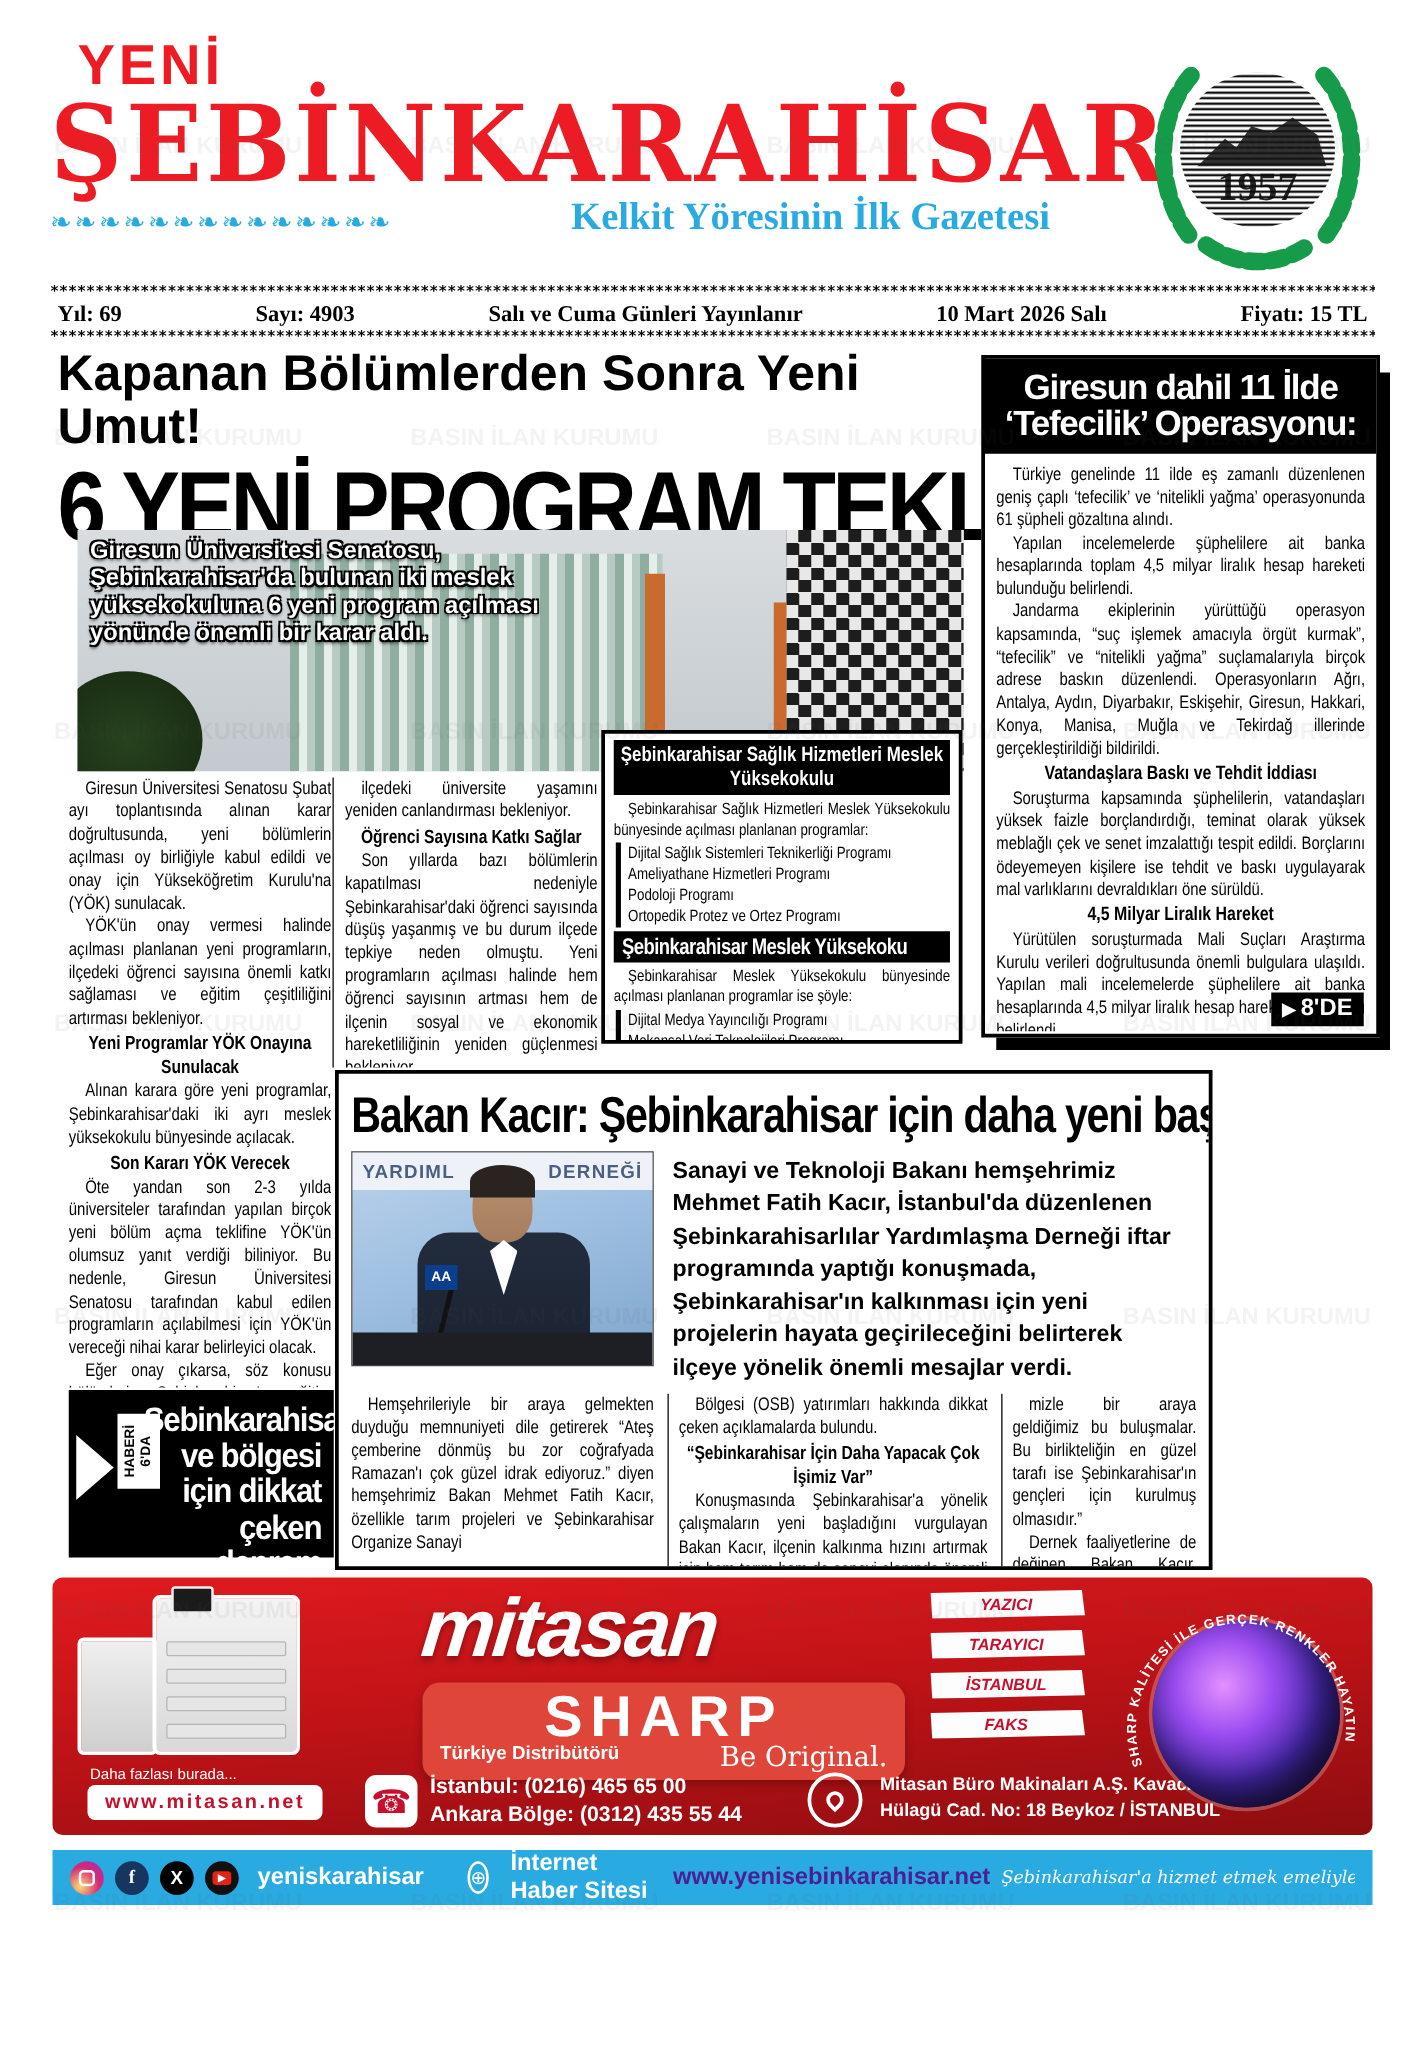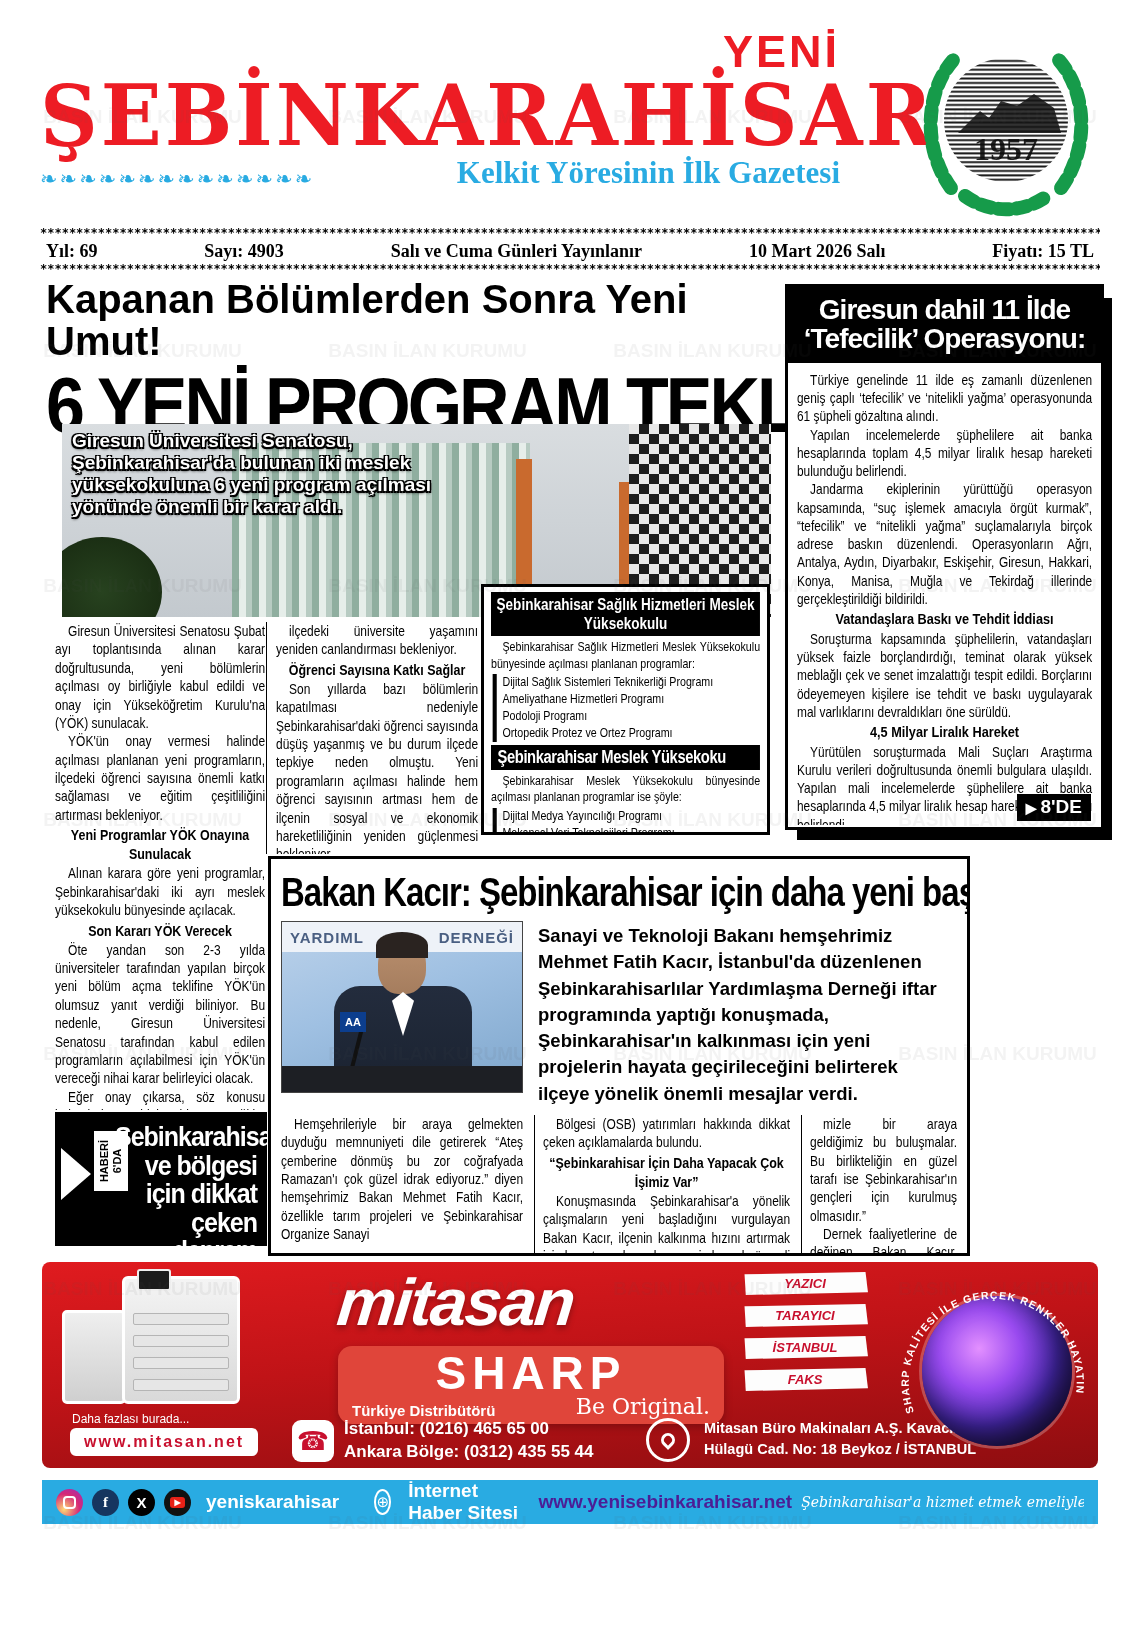--- a/index.html
+++ b/index.html
@@ -8,21 +8,21 @@
 
   
   #watermarks { position:absolute; inset:0; display:grid; grid-template-columns:repeat(4,1fr); align-items:center;
     justify-items:center; pointer-events:none; z-index:40; }
   #watermarks span { color:rgba(90,90,90,0.07); font-weight:bold; font-size:19px; text-align:center; line-height:1.1; }
 
   
   .masthead { position:absolute; left:40px; top:32px; width:1060px; height:192px; }
   .mh-left { position:absolute; left:0; top:0; width:800px; }
   .title-top { color:#ed1c24; font-weight:bold; font-size:45px; letter-spacing:3px; margin-left:22px; line-height:.9;
-    font-family:"Liberation Sans",sans-serif;text-align:right; }
+    font-family:"Liberation Sans",sans-serif; }
   .title-main { color:#ed1c24; font-family:"DejaVu Serif", serif; font-weight:bold; font-size:80px; letter-spacing:3px;
     line-height:1.0; transform:scale(1,1.06); transform-origin:left top; white-space:nowrap; }
   .mh-sub { display:flex; align-items:flex-end; justify-content:space-between; margin-top:2px; }
   .ornament { color:#29abe2; font-size:21px; letter-spacing:2px; white-space:nowrap; overflow:hidden; width:290px; }
   .subtitle { color:#29abe2; font-family:"Liberation Serif", serif; font-weight:bold; font-size:31px; white-space:nowrap; }
   .logo { position:absolute; right:2px; top:-4px; width:185px; height:192px; }
 
   
   .infobar { position:absolute; left:40px; top:228px; width:1060px; }
   .stars { font-family:"DejaVu Sans Mono", monospace; font-size:12px; font-weight:bold; letter-spacing:0;
@@ -138,21 +138,21 @@
   .m2 { position:absolute; left:0; top:34px; width:64px; height:94px; background:linear-gradient(#efefef,#cfcfcf);
     border:3px solid #fff; border-radius:5px; }
   .brand { position:absolute; left:296px; top:2px; color:#fff; font-size:66px; font-weight:bold; font-style:italic;
     letter-spacing:-2px; transform:skewX(-6deg); text-shadow:0 3px 6px rgba(0,0,0,.35); font-family:"Liberation Sans",sans-serif; }
   .badges { position:absolute; left:700px; top:10px; list-style:none; }
   .badges li { width:126px; background:#fdfdfd; color:#c8102e; font-weight:bold; font-style:italic; font-size:13px;
     text-align:center; padding:4px 0; margin-bottom:9px; clip-path:polygon(2% 10%,98% 0%,100% 88%,3% 100%); }
   .sharp-box { position:absolute; left:296px; top:84px; width:386px; height:78px; background:#e0453a; border-radius:14px;
     box-shadow:0 3px 8px rgba(0,0,0,.25); padding:4px 14px; }
   .sharp-logo { color:#fff; font-weight:bold; font-size:46px; letter-spacing:6px; line-height:1; text-align:center; }
-  .sharp-row { display:flex; justify-content:space-between; align-items:flex-end; margin-top:-2px; }
+  .sharp-row { display:flex; justify-content:space-between; align-items:flex-start; margin-top:-2px; }
   .sharp-sub { color:#fff; font-weight:bold; font-size:15px; }
   .sharp-tag { color:#fff; font-family:"DejaVu Serif", serif; font-size:22px; }
   .web-label { position:absolute; left:30px; top:150px; color:#fff; font-size:12px; }
   .web-pill { position:absolute; left:28px; top:166px; background:#fff; color:#c8102e; font-weight:bold; font-size:16px;
     letter-spacing:2px; padding:5px 14px; border-radius:6px; }
   .phone-ic { position:absolute; left:250px; top:158px; width:42px; height:42px; background:#fff; border-radius:9px;
     color:#c8102e; font-size:26px; text-align:center; line-height:42px; }
   .phone-txt { position:absolute; left:302px; top:156px; color:#fff; font-weight:bold; font-size:17px; line-height:1.35; }
   .loc-ic { position:absolute; left:604px; top:156px; width:44px; height:44px; border:3px solid #fff; border-radius:50%;
     display:flex; align-items:center; justify-content:center; }

